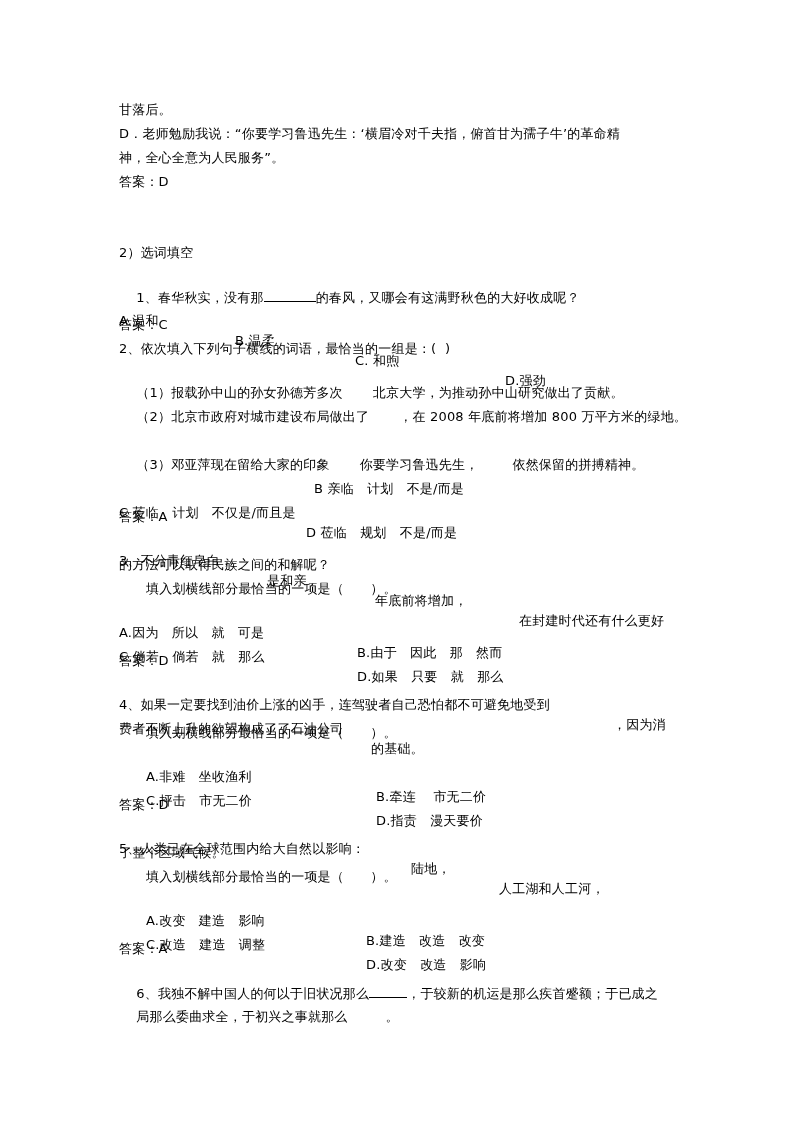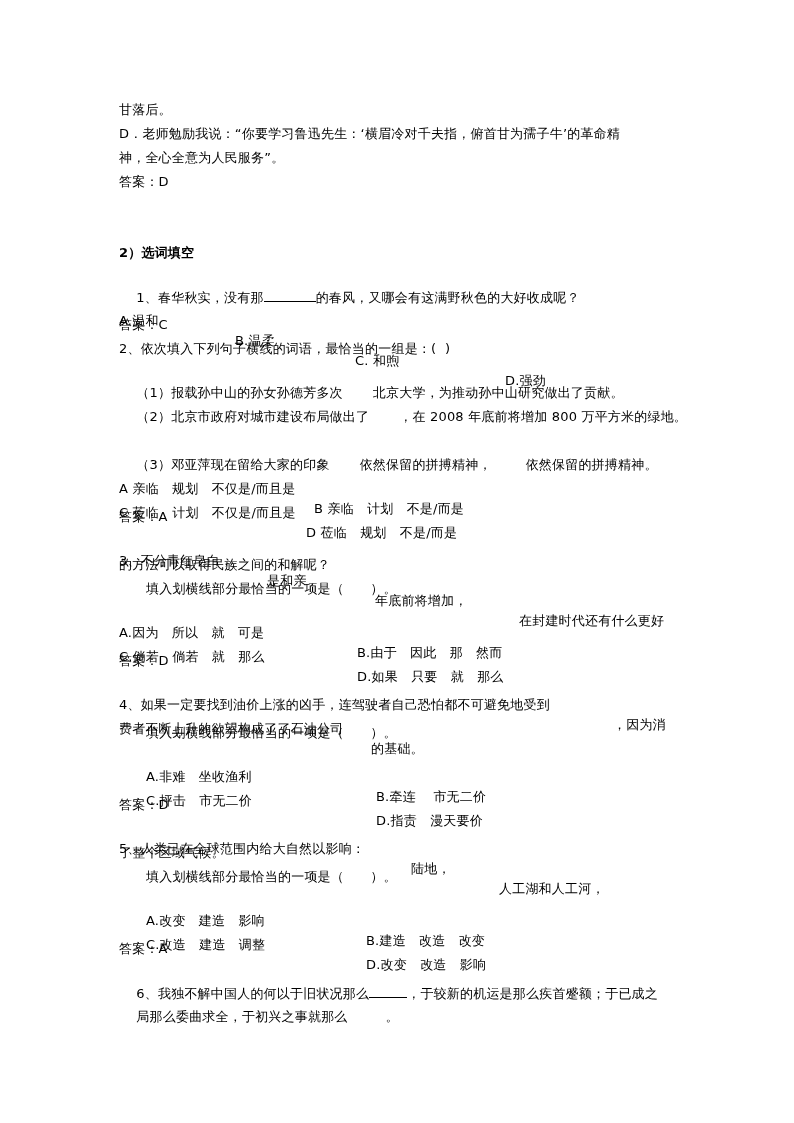--- a/index.html
+++ b/index.html
@@ -1,20 +1,20 @@
 <!DOCTYPE html>
 <html><head>
 <meta charset="utf-8">
 <style>
   html, body { margin: 0; padding: 0; background: #ffffff; }
   body { width: 794px; height: 1123px; position: relative; overflow: hidden;
          font-family: "DejaVu Sans", "Liberation Sans", sans-serif; color: #000; }
   .page { position: absolute; left: 119px; top: 100px; width: 570px; }
   .line { position: absolute; left: 0; white-space: pre; font-size: 13px; line-height: 20px; height: 20px; letter-spacing: 0.2px; }
-  .bold { font-weight: bold; }
+  .bold { font-weight: normal; }
   .col { position: absolute; white-space: pre; }
   .blank-u { display: inline-block; border-bottom: 1px solid #000; height: 14px; vertical-align: baseline; }
   .gap { display: inline-block; }
 </style>
 </head>
 <body>
 
 <div class="page">
 
   <div class="line" style="top:0px">甘落后。</div>
@@ -36,24 +36,23 @@
   <div class="line" style="top:215px">答案：C</div>
 
   <div class="line" style="top:239px">2、依次填入下列句子横线的词语，最恰当的一组是：(  )</div>
   <div class="line" style="top:263px">
     <span>（1）报载孙中山的孙女孙德芳多次</span><span class="gap" style="width:30px"></span><span>北京大学，为推动孙中山研究做出了贡献。</span>
   </div>
   <div class="line" style="top:287px">
     <span>（2）北京市政府对城市建设布局做出了</span><span class="gap" style="width:30px"></span><span>，在 2008 年底前将增加 800 万平方米的绿地。</span>
   </div>
   <div class="line" style="top:335px">
-    <span>（3）邓亚萍现在留给大家的印象</span><span class="gap" style="width:30px"></span><span>依然保留的拼搏精神，</span><span class="gap" style="width:34px"></span><span>依然保留的拼搏精神。</span>
+    <span>（3）邓亚萍现在留给大家的印象</span><span class="gap" style="width:30px"></span><span>你要学习鲁迅先生，</span><span class="gap" style="width:34px"></span><span>依然保留的拼搏精神。</span>
   </div>
   <div class="line" style="top:359px; width:570px">
-    <span class="col" style="left:0">A 亲临　规划　不仅是/而且是</span>
     <span class="col" style="left:195px">B 亲临　计划　不是/而是</span>
   </div>
   <div class="line" style="top:383px; width:570px">
     <span class="col" style="left:0">C 莅临　计划　不仅是/而且是</span>
     <span class="col" style="left:187px">D 莅临　规划　不是/而是</span>
   </div>
   <div class="line" style="top:407px">答案：A</div>
 
   <div class="line" style="top:431px; width:570px">
     <span class="col" style="left:0">3、不分青红皂白，</span>

